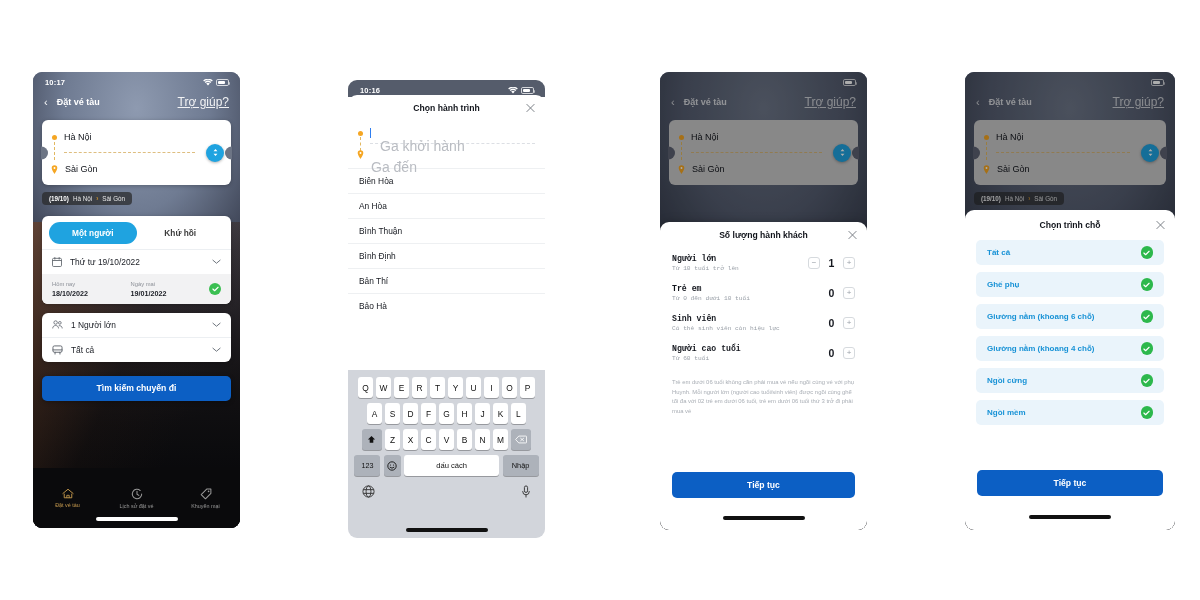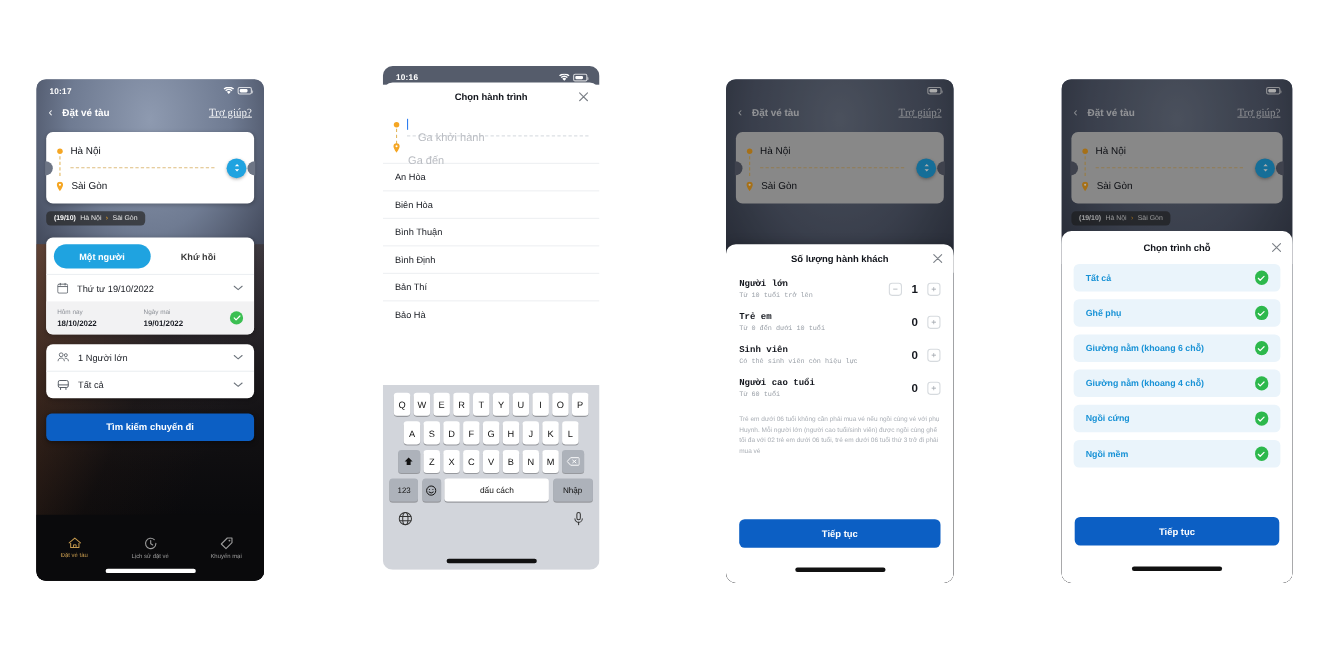--- a/index.html
+++ b/index.html
@@ -67,23 +67,22 @@
     background:#0a0a0c;
   }
   .p1-content { position:absolute; inset:0; }
   .navbar {
     height: 26px; display:flex; align-items:center; padding: 0 11px;
     color:#fff;
   }
   .nav-back { font-size: 11px; line-height:1; opacity:.95; }
   .nav-title { font-size: 9px; font-weight: bold; margin-left: 9px; }
   .nav-help {
-    margin-left:auto; font-size: 10px; text-decoration: underline;
+    margin-left:auto; font-size: 12px; text-decoration: underline;
     opacity:.9;
-    font-family:Liberation Serif, serif;
   }
 
   .route-card {
     margin: 5px 9px 0; background:#fff; border-radius:6px;
     position:relative; padding: 9px 10px 8px;
     box-shadow: 0 1px 4px rgba(0,0,0,.25);
   }
   .route-card:before, .route-card:after{
     content:""; position:absolute; top:50%; transform:translateY(-50%);
     width:7px; height:12px; background: transparent;
@@ -163,34 +162,34 @@
   .tabbar{
     position:absolute; left:0; right:0; bottom:0; height:47px;
     display:flex; align-items:flex-start; padding-top:7px;
   }
   .tab{ flex:1; display:flex; flex-direction:column; align-items:center; gap:3px; }
   .tab-lbl{ font-size:5.4px; }
   .tab.active .tab-lbl{ color:#C69A4E; }
   .tab .tab-lbl{ color:#9a9a9a; }
 
   
-  #p2 { left: 348px; top: 60px; width: 197px; height: 458px; background:#fff; }
+  #p2 { left: 348px; top: 80px; width: 197px; height: 458px; background:#fff; }
   .p2-sb{ background:#555c6b; }
   .sheet-head{
     position:relative; height:26px; display:flex; align-items:center;
     justify-content:center; background:#fff;
     border-radius: 9px 9px 0 0; margin-top:-2px;
   }
   .sheet-title{ font-size:8.6px; font-weight:bold; color:#10131a; }
   .sheet-x{
     position:absolute; right:10px; top:50%; transform:translateY(-50%);
   }
   .p2-inputs{ padding: 4px 10px 6px; }
   .p2-irow{ display:flex; align-items:center; gap:7px; height:16px; position:relative; }
-  .p2-ph{ font-size:10px; color:#b9bcc2;margin-top:25px; }
+  .p2-ph{ font-size:14px; color:#b9bcc2;margin-top:25px; }
   .caret{
     width:1px; height:10px; background:#2f7ef0; display:inline-block;
     margin-right:2px; vertical-align:middle;
   }
   .p2-divider{
     margin: 2px 0 2px 12px; border-top:1px dashed #dcdfe4;
   }
   .p2-vdash{
     position:absolute; left:2.3px; top:12px; height:14px; border-left:1px dashed #e2b861;
   }
@@ -449,22 +448,22 @@
       <div class="p2-irow">
         <svg class="pin-orange" viewBox="0 0 8 10">
             <path d="M4 0a3.2 3.2 0 0 0-3.2 3.2C.8 5.6 4 10 4 10s3.2-4.4 3.2-6.8A3.2 3.2 0 0 0 4 0z" fill="#F5A623"></path>
             <circle cx="4" cy="3.2" r="1.1" fill="#fff"></circle>
           </svg>
         <span class="p2-ph">Ga đến</span>
       </div>
     </div>
 
     <div>
+      <div class="station">Biên Hòa</div>
       <div class="station">An Hòa</div>
-      <div class="station">Biên Hòa</div>
       <div class="station">Bình Thuận</div>
       <div class="station">Bình Định</div>
       <div class="station">Bản Thí</div>
       <div class="station">Bảo Hà</div>
     </div>
 
     <div class="kb">
       <div class="kb-row r1">
         <div class="key">Q</div>
         <div class="key">W</div>

